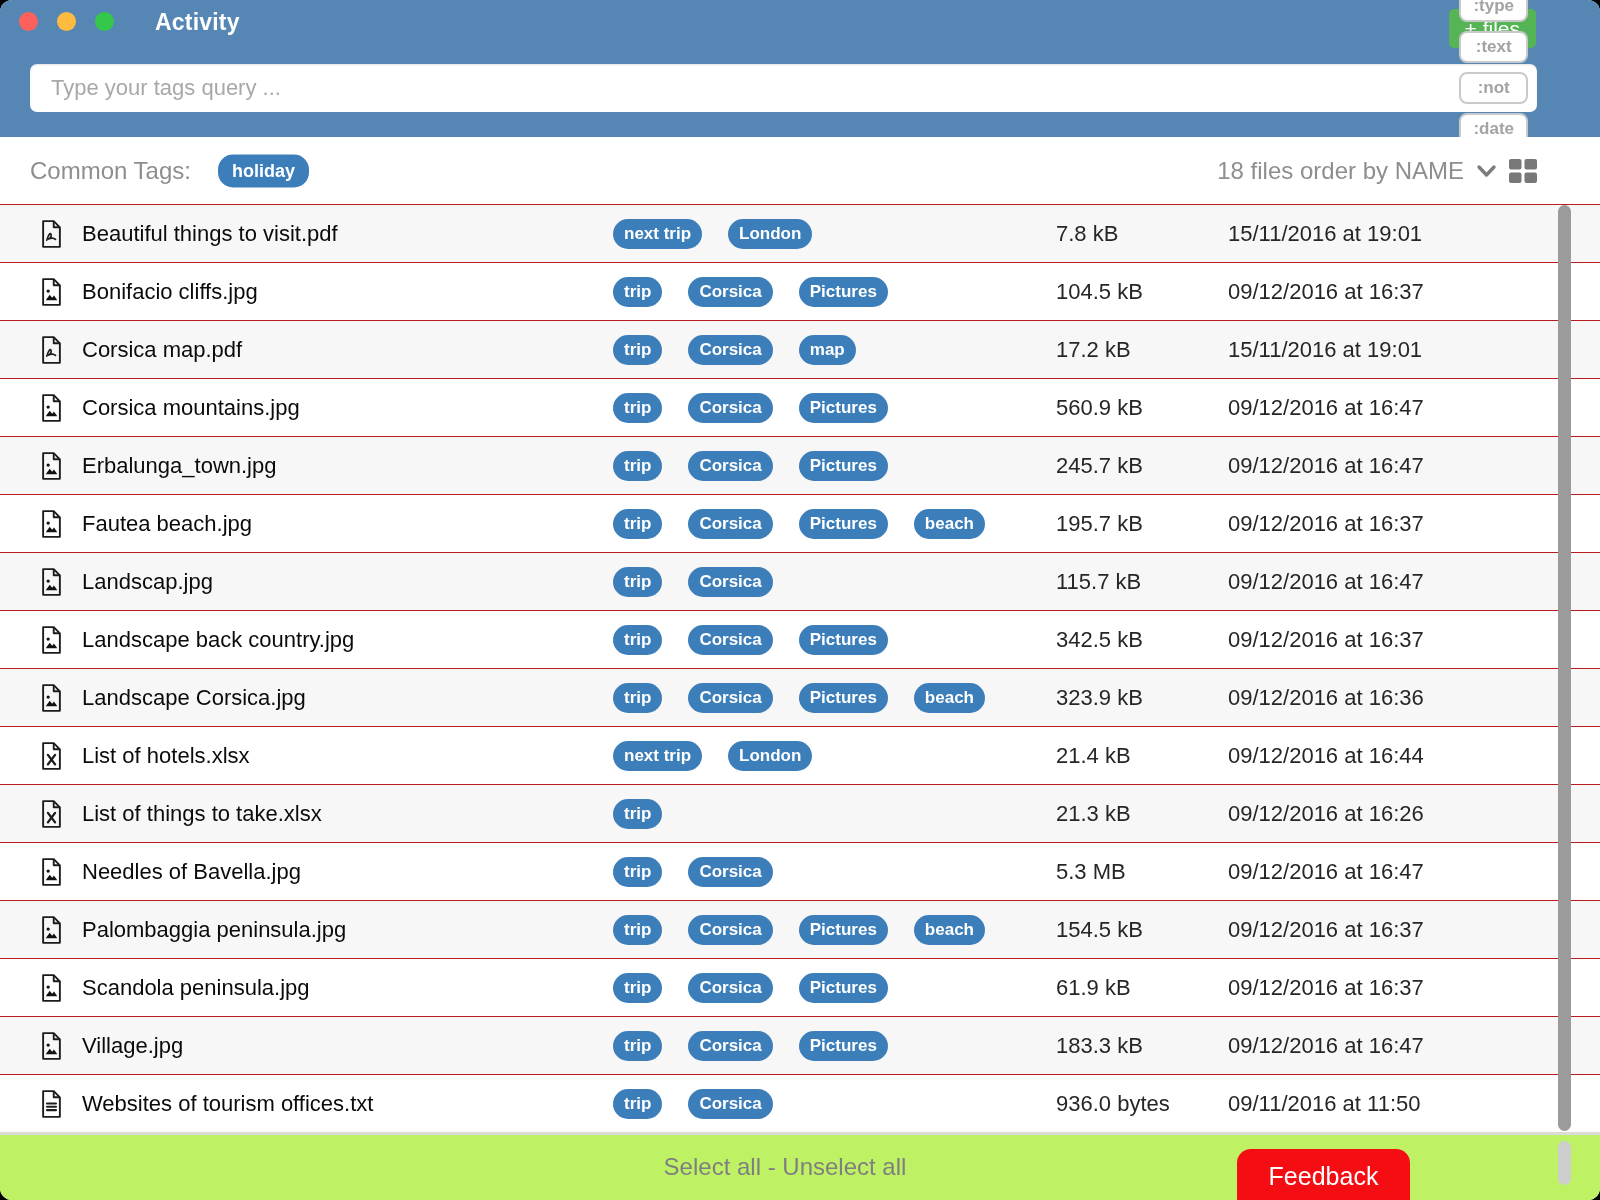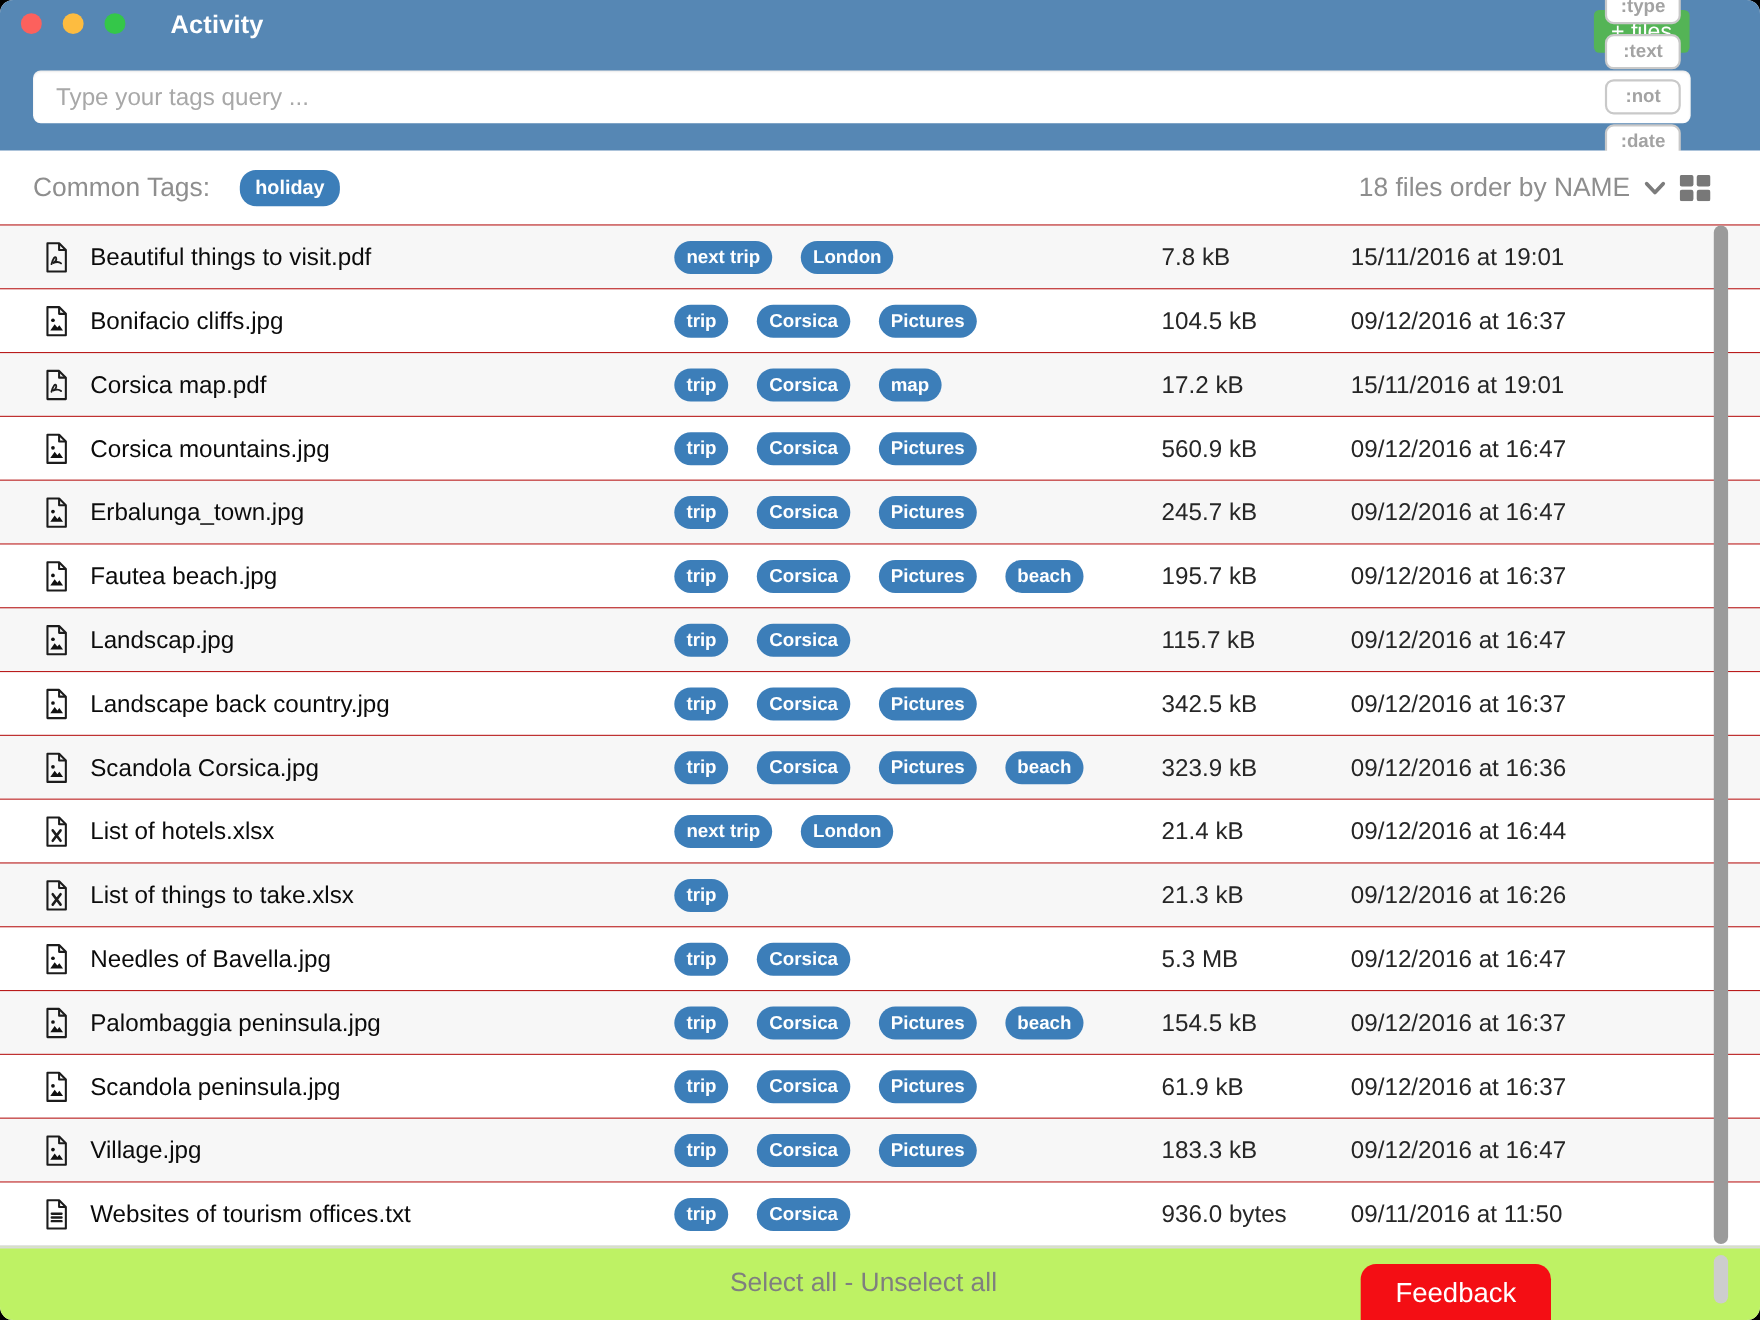--- a/index.html
+++ b/index.html
@@ -54,21 +54,21 @@
     font-size:24px;color:#8e8e8e;
   }
   .tag{
     display:inline-block;background:var(--tag_blue,#3c7eb9);color:#fff;
     font-weight:700;font-size:17px;padding:5px 11px;border-radius:15px;
     white-space:nowrap;cursor:pointer;
   }
   .tag.big{position:absolute;left:218px;top:50%;transform:translateY(-50%);
     font-size:18px;padding:6px 14px;}
   .orderbox{
-    position:absolute;right:45px;top:0;height:100%;
+    position:absolute;right:63px;top:0;height:100%;
     display:flex;align-items:center;gap:9px;
   }
   .order-label{font-size:24px;color:#8e8e8e;}
   .chev,.grid-ic{cursor:pointer;display:block;}
   
   .filelist{position:absolute;left:0;top:204px;right:0;}
   .row{position:relative;height:57px;background:#fff;border-top:1px solid #b91c1c;}
   .row:nth-child(odd){background:#f7f7f7;}
   .row:last-child{border-bottom:1px solid #dcdcdc;}
   .ficon{position:absolute;left:38px;top:50%;transform:translateY(-50%);
@@ -305,21 +305,21 @@
     <span class="ficon">
 
       <svg viewBox="0 0 24 26">
         <path d="M4.5 1.5 H14 L19.5 7 V24.5 H4.5 Z" fill="none" stroke="#1c1c1c" stroke-width="1.7" stroke-linejoin="round"></path>
         <path d="M14 1.5 V7 H19.5" fill="none" stroke="#1c1c1c" stroke-width="1.7" stroke-linejoin="round"></path>
         <circle cx="9" cy="12.2" r="1.5" fill="#111"></circle>
         <path d="M6.8 20.5 L10.4 15.4 L12.6 18.2 L14.2 16.2 L17.2 20.5 Z" fill="#111"></path>
       </svg>
 
     </span>
-    <span class="fname">Scandola Corsica.jpg</span>
+    <span class="fname">Landscape Corsica.jpg</span>
     <span class="ftags">
           <span class="tag">trip</span>
           <span class="tag">Corsica</span>
           <span class="tag">Pictures</span>
           <span class="tag">beach</span>
         </span>
     <span class="fsize">323.9 kB</span>
     <span class="fdate">09/12/2016 at 16:36</span>
   </div>
       <div class="row">

